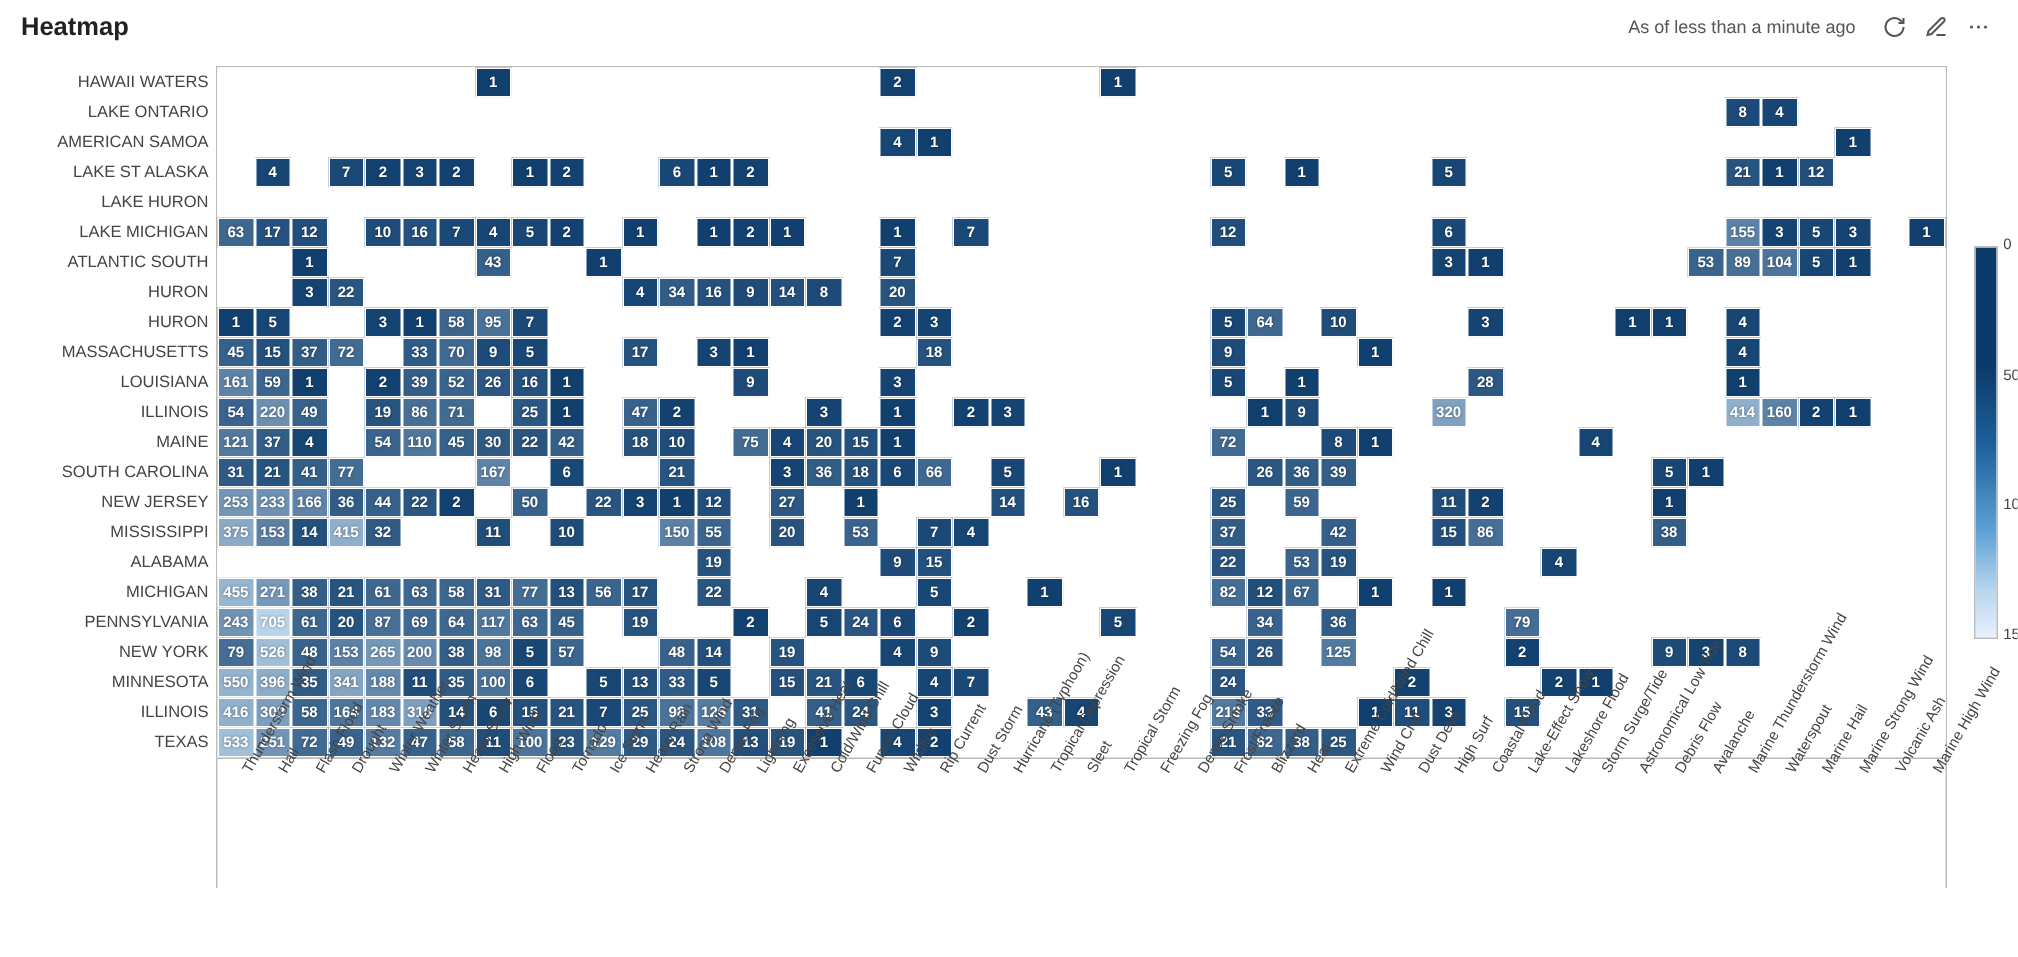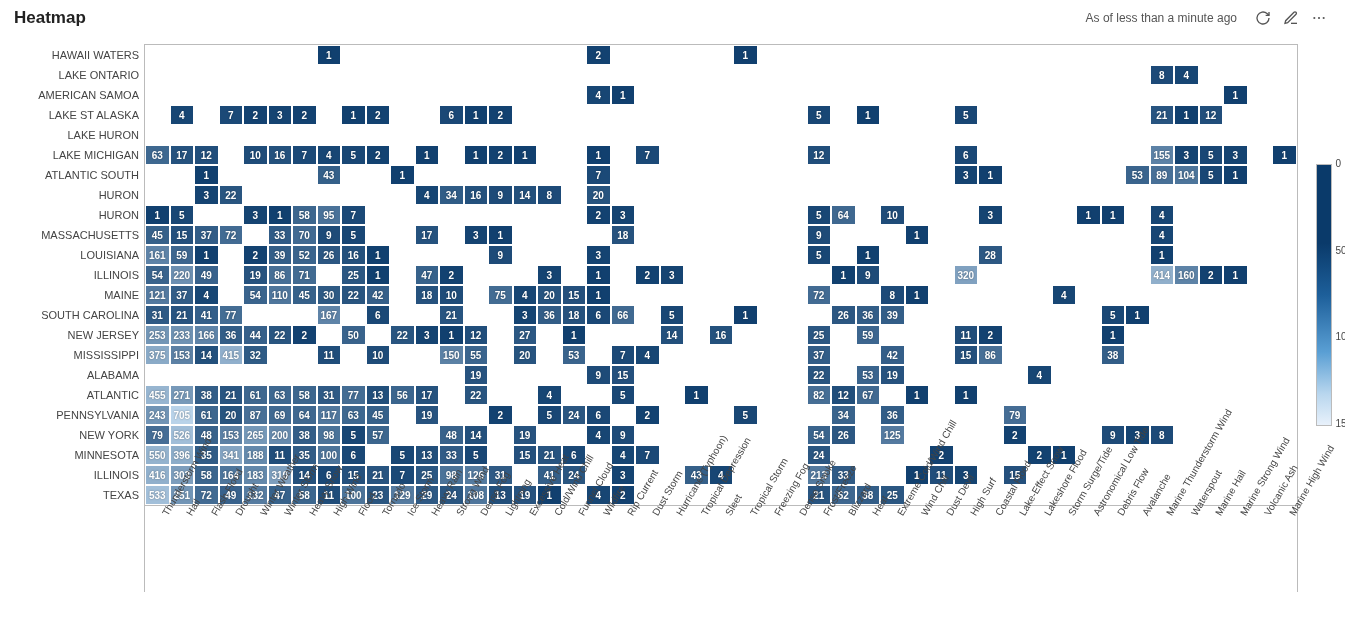--- a/index.html
+++ b/index.html
@@ -990,21 +990,21 @@
             <div class="cell" style="width: 24.5px; height: 20px; background: rgb(255, 255, 255); border-color: rgb(255, 255, 255);"></div>
             <div class="cell" style="width: 24.5px; height: 20px; background: rgb(255, 255, 255); border-color: rgb(255, 255, 255);"></div>
             <div class="cell" style="width: 24.5px; height: 20px; background: rgb(255, 255, 255); border-color: rgb(255, 255, 255);"></div>
             <div class="cell" style="width: 24.5px; height: 20px; background: rgb(255, 255, 255); border-color: rgb(255, 255, 255);"></div>
             <div class="cell" style="width: 24.5px; height: 20px; background: rgb(255, 255, 255); border-color: rgb(255, 255, 255);"></div>
             <div class="cell" style="width: 24.5px; height: 20px; background: rgb(255, 255, 255); border-color: rgb(255, 255, 255);"></div>
             <div class="cell" style="width: 24.5px; height: 20px; background: rgb(255, 255, 255); border-color: rgb(255, 255, 255);"></div>
             <div class="cell" style="width: 24.5px; height: 20px; background: rgb(255, 255, 255); border-color: rgb(255, 255, 255);"></div>
           </div>
           <div class="row" style="height: 20px;">
-            <div class="rlabel">ATLANTIC</div>
+            <div class="rlabel">MICHIGAN</div>
             <div class="cell" style="width: 24.5px; height: 20px; background: rgb(151, 181, 208);">455</div>
             <div class="cell" style="width: 24.5px; height: 20px; background: rgb(119, 153, 185);">271</div>
             <div class="cell" style="width: 24.5px; height: 20px; background: rgb(51, 94, 136);">38</div>
             <div class="cell" style="width: 24.5px; height: 20px; background: rgb(40, 84, 128);">21</div>
             <div class="cell" style="width: 24.5px; height: 20px; background: rgb(62, 103, 143);">61</div>
             <div class="cell" style="width: 24.5px; height: 20px; background: rgb(62, 104, 144);">63</div>
             <div class="cell" style="width: 24.5px; height: 20px; background: rgb(60, 102, 142);">58</div>
             <div class="cell" style="width: 24.5px; height: 20px; background: rgb(47, 90, 133);">31</div>
             <div class="cell" style="width: 24.5px; height: 20px; background: rgb(68, 109, 148);">77</div>
             <div class="cell" style="width: 24.5px; height: 20px; background: rgb(34, 79, 123);">13</div>

